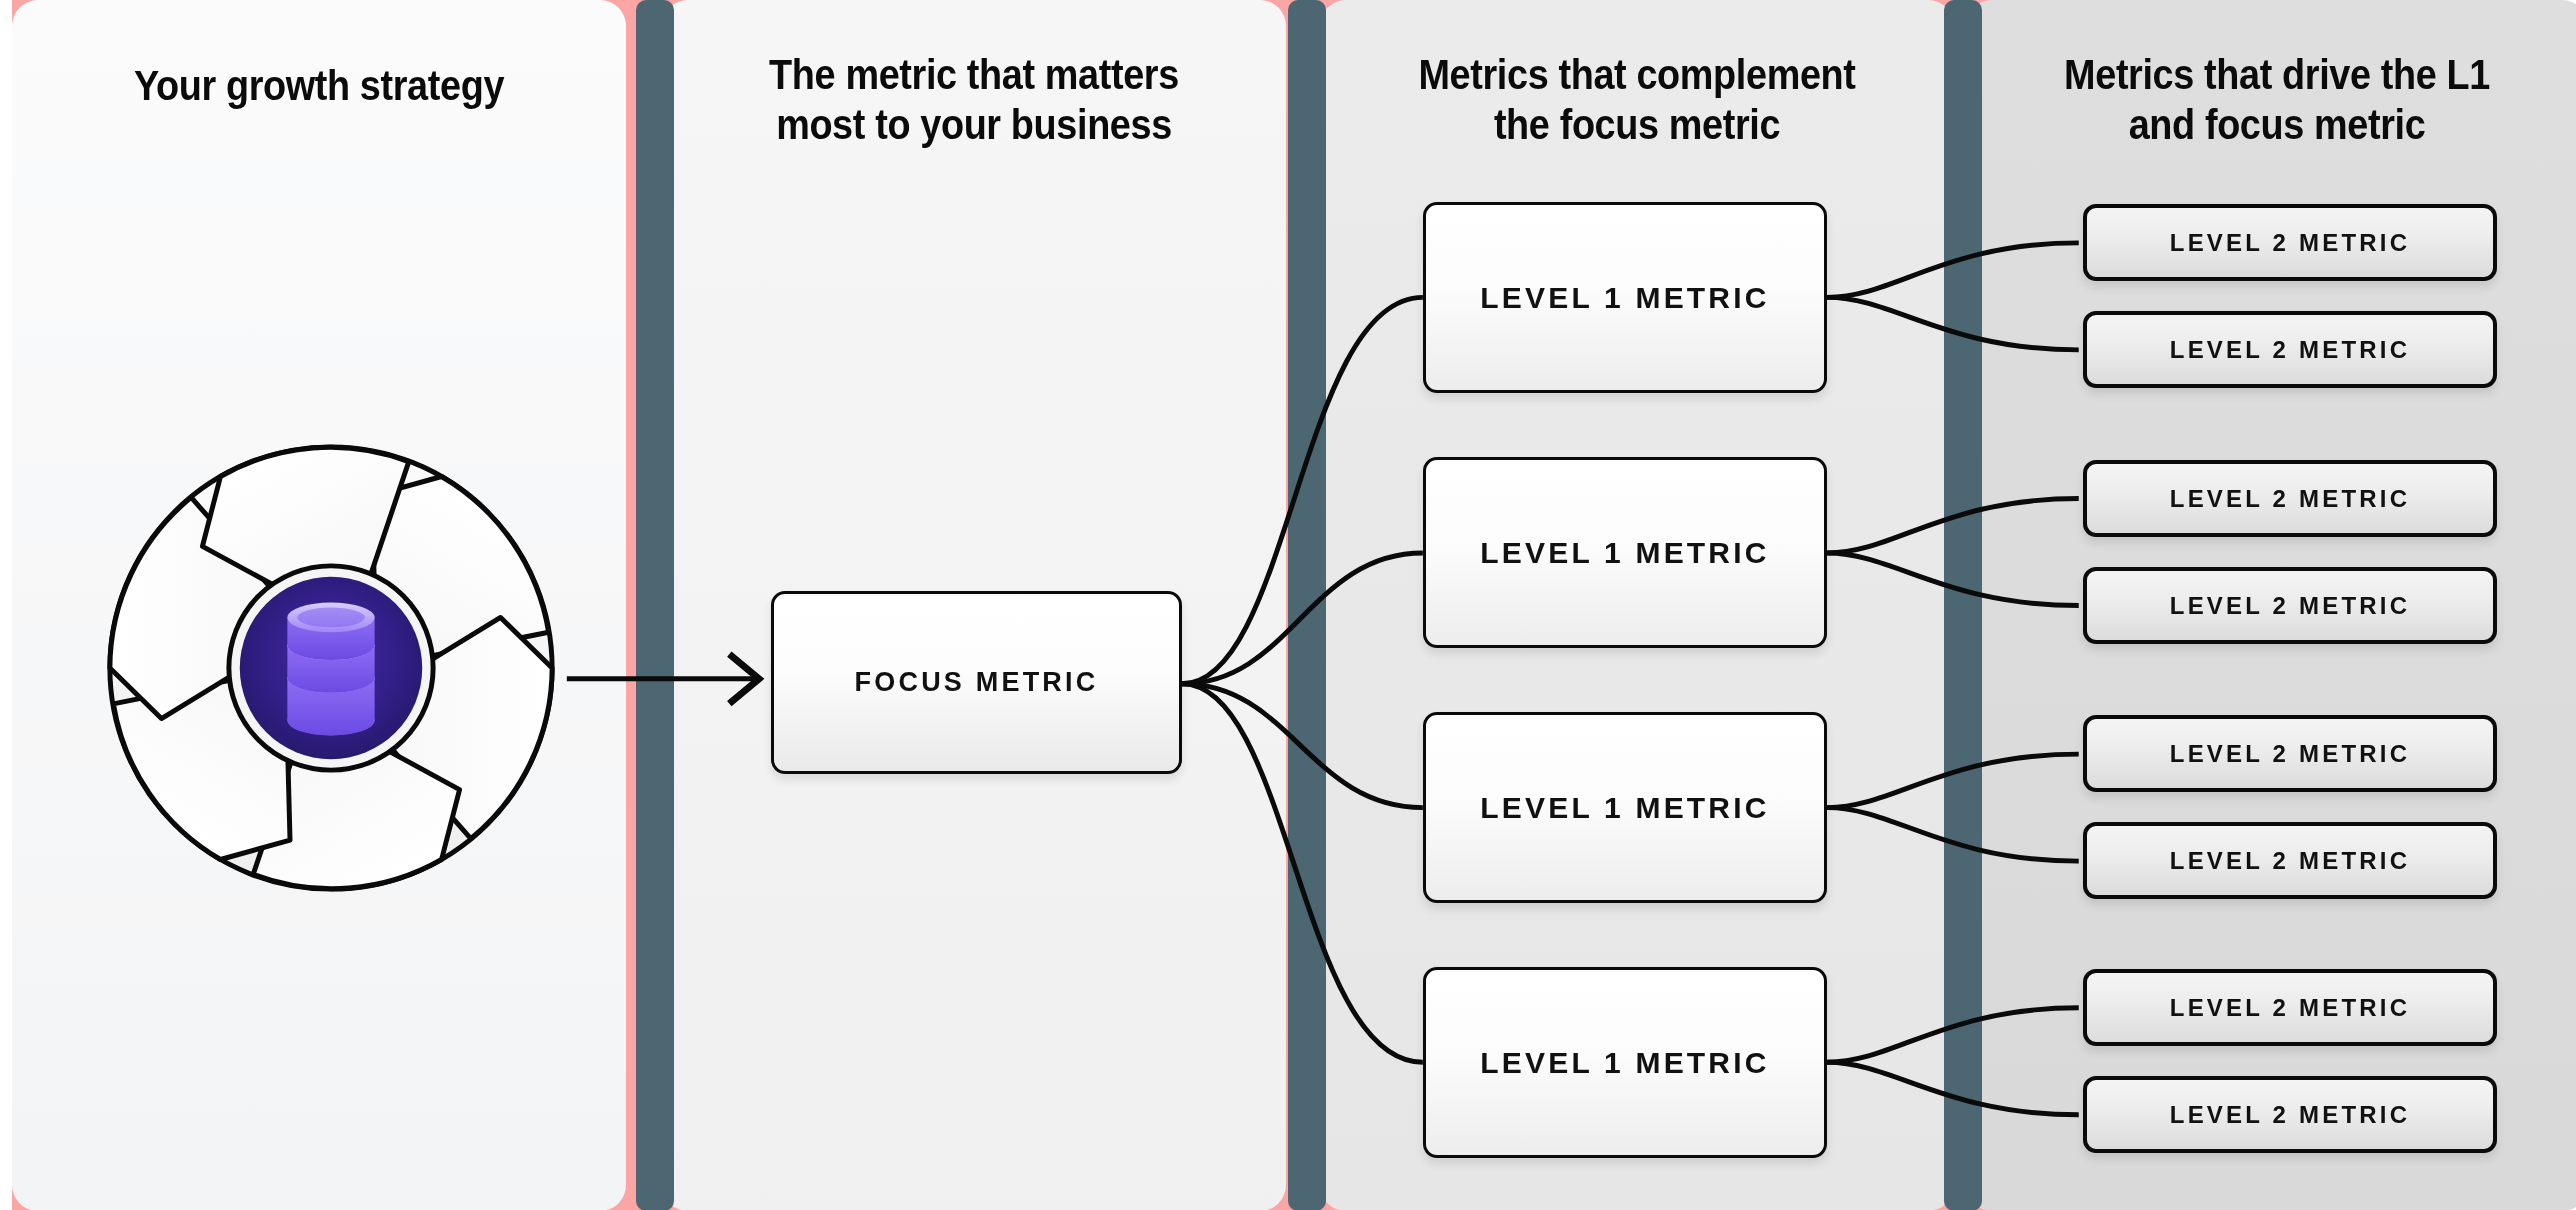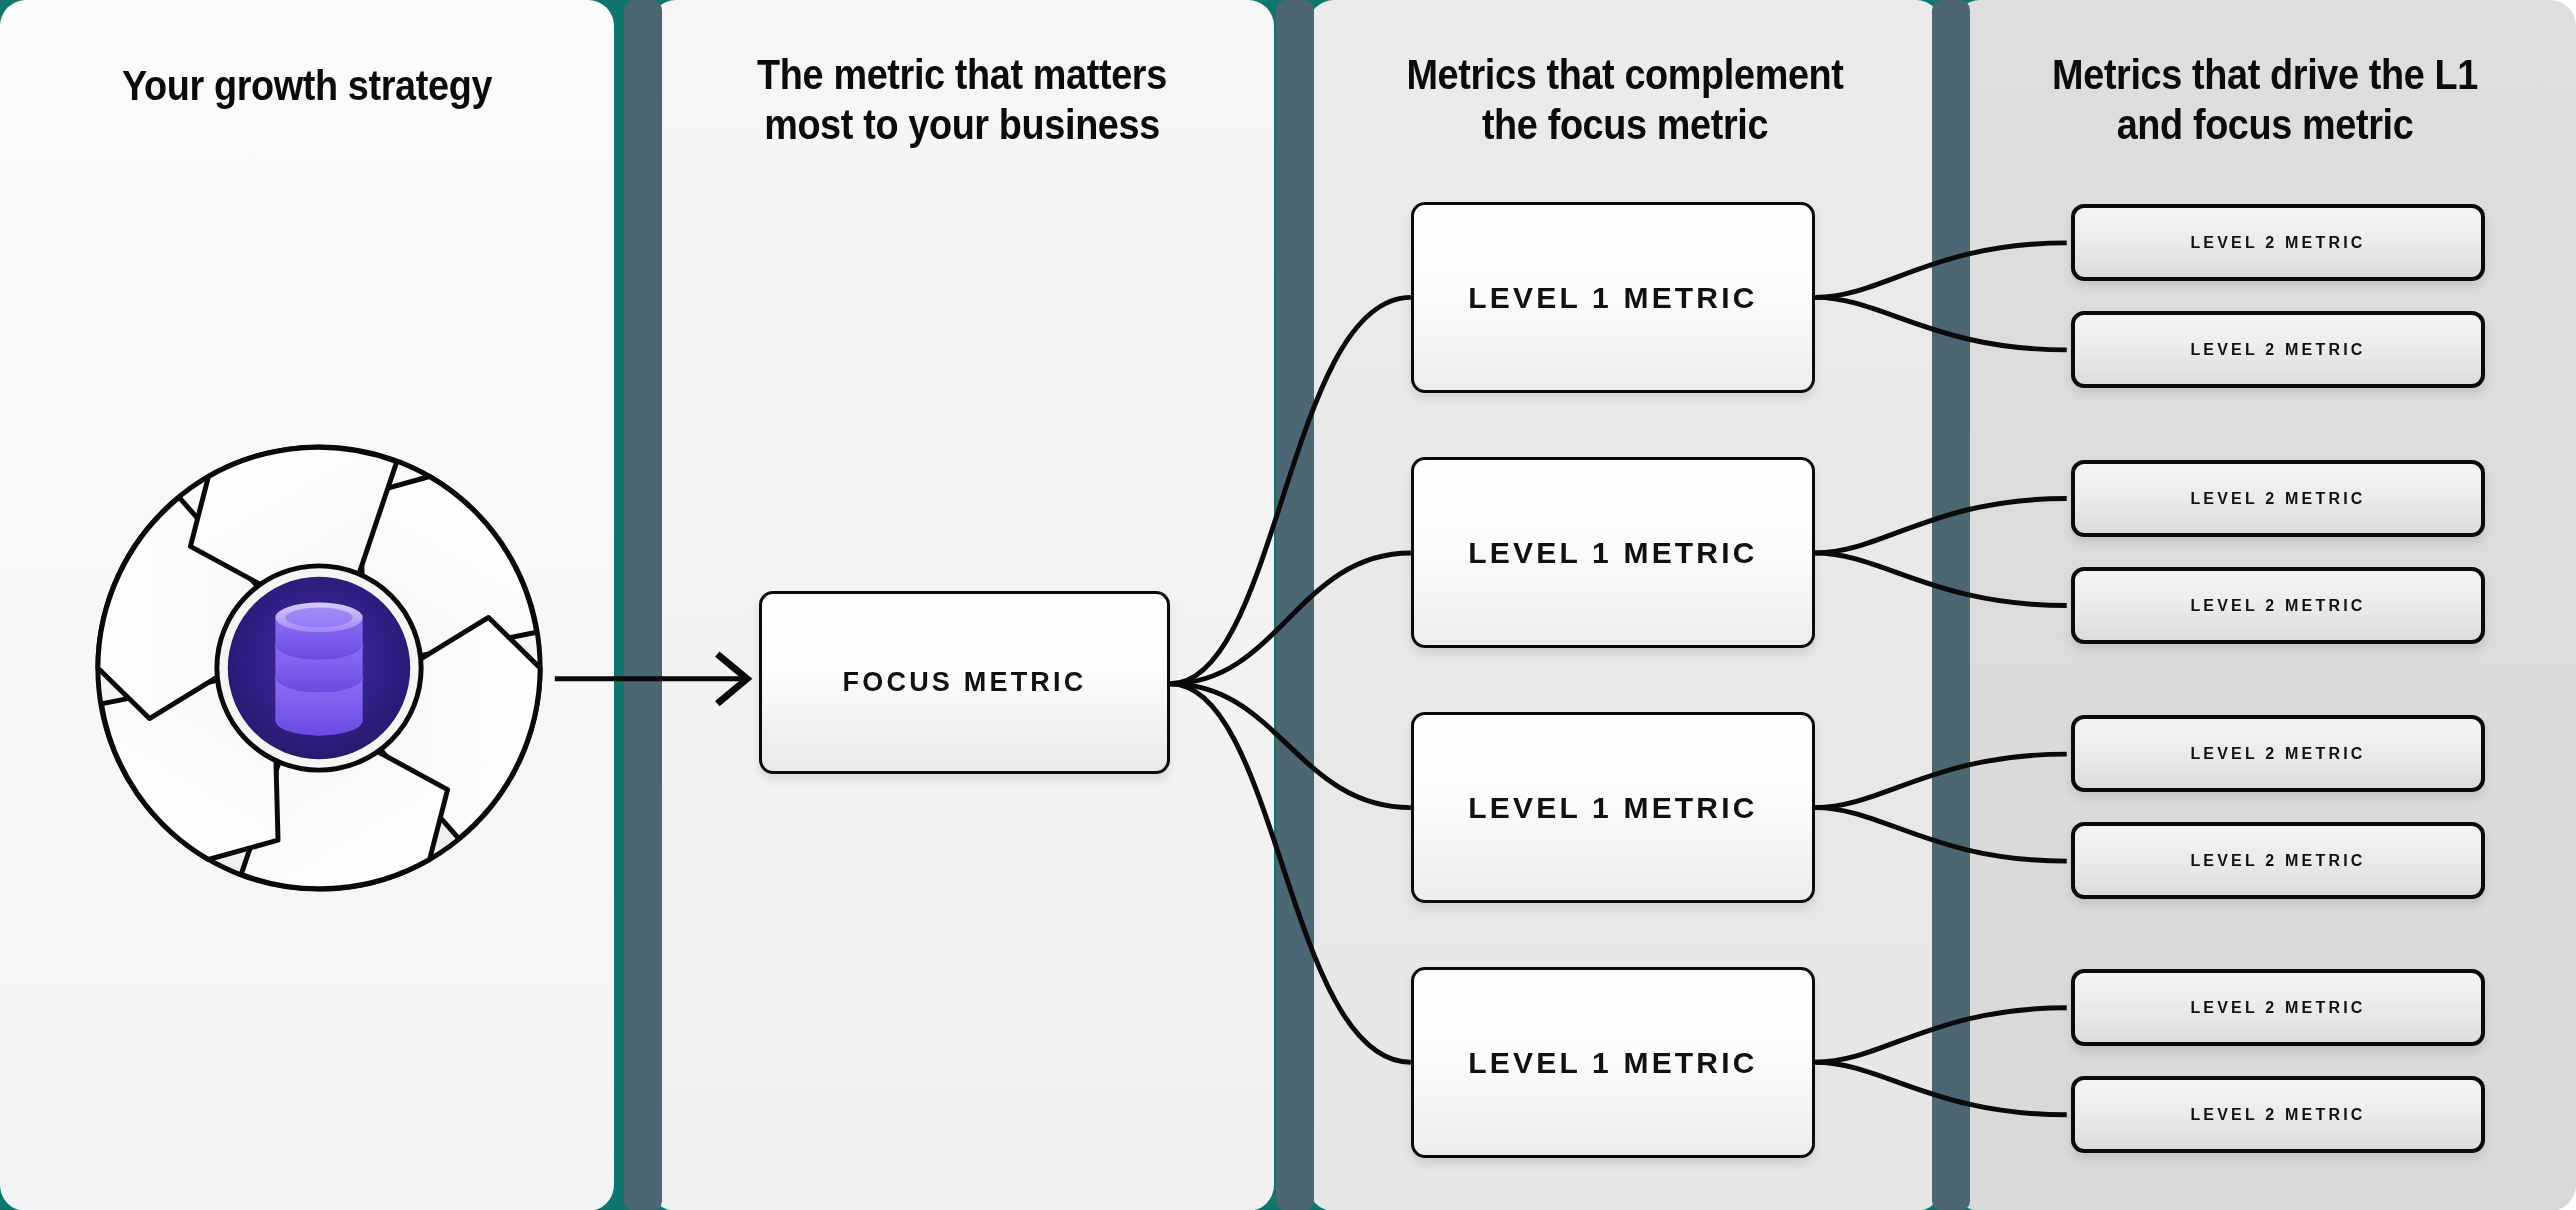--- a/index.html
+++ b/index.html
@@ -2,21 +2,21 @@
 <html><head>
 <meta charset="utf-8">
 <style>
   html,body{margin:0;padding:0;background:#ffffff;}
   body{
     width:2576px;height:1211px;
     font-family:"Liberation Sans","DejaVu Sans",sans-serif;
     overflow:hidden;
     -webkit-font-smoothing:antialiased;
   }
-  #stage{position:relative;width:2329px;height:1211px;background:#0f766e;}
+  #stage{position:relative;width:2329px;height:1211px;background:#fca5a5;margin-left:12px;}
 
   
   .col{position:absolute;top:0;height:1211px;border-radius:26px;}
   .col-1{left:0;width:614px;background:linear-gradient(180deg,#fbfbfc 0%,#f3f4f5 100%);}
   .col-2{left:650px;width:624px;background:linear-gradient(180deg,#f6f6f7 0%,#f0f0f1 100%);}
   .col-3{left:1308px;width:634px;background:linear-gradient(180deg,#ebebec 0%,#e6e6e7 100%);}
   .col-4{left:1954px;width:622px;background:linear-gradient(180deg,#dedede 0%,#d9d9da 100%);}
 
   .divider{position:absolute;top:0;height:1211px;width:38px;background:#4c6672;border-radius:10px;}
   .div-1{left:624px;}
@@ -60,21 +60,21 @@
     font-size:27px;
     background:linear-gradient(180deg,#ffffff 0%,#fdfdfd 42%,#e9e9ea 100%);
   }
   .box-l1{
     left:1411px;width:404px;height:191px;
     font-size:30px;
     background:linear-gradient(180deg,#ffffff 0%,#fcfcfd 45%,#ededee 100%);
   }
   .box-l2{
     left:2071px;width:414px;height:77px;
-    font-size:16px;
+    font-size:24px;
     border-width:4px;
     border-radius:13px;
     background:linear-gradient(180deg,#f4f4f5 0%,#ededee 40%,#dcdcdd 100%);
   }
 
   
   #aperture{position:absolute;left:84px;top:433px;width:471px;height:471px;}
 </style>
 </head>
 <body>

